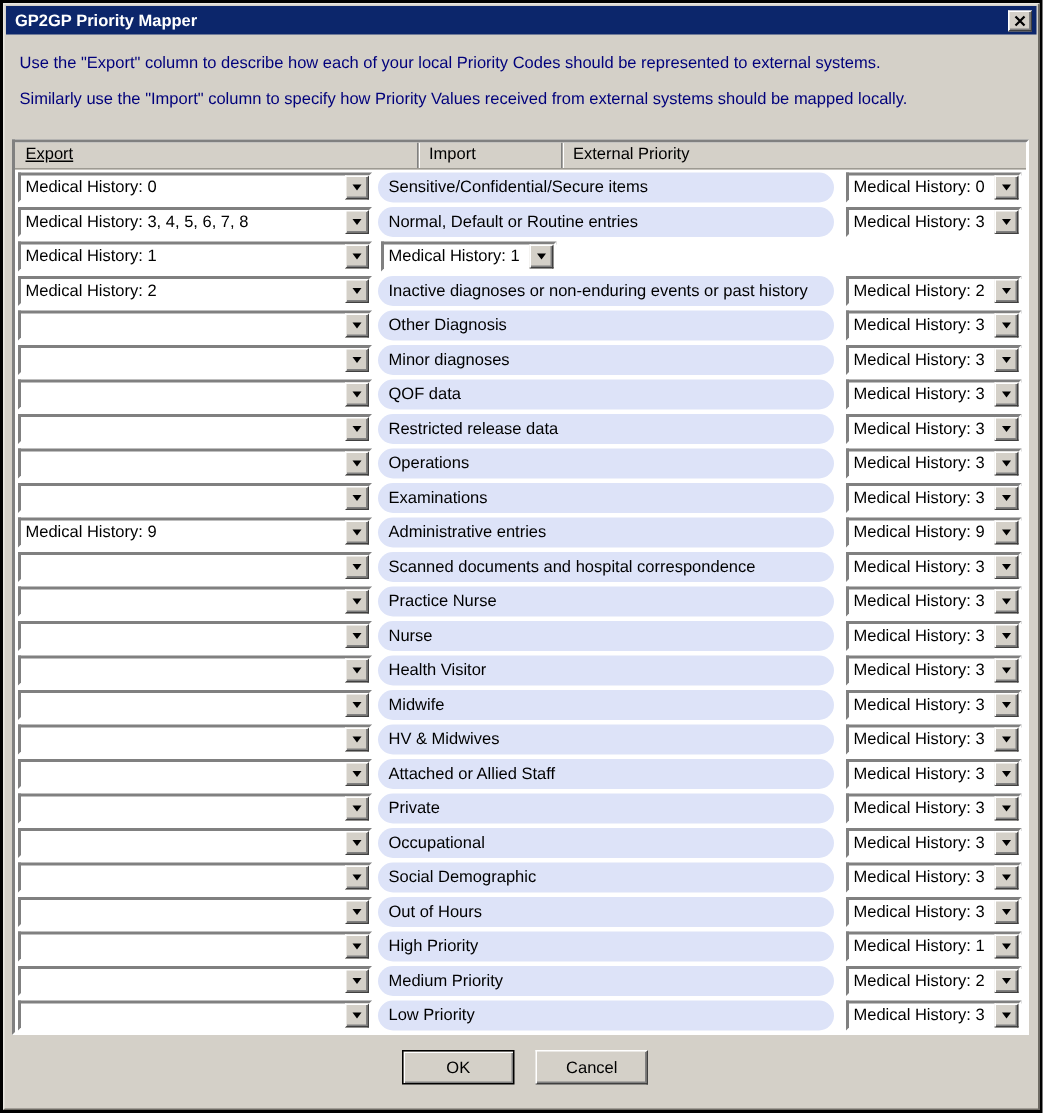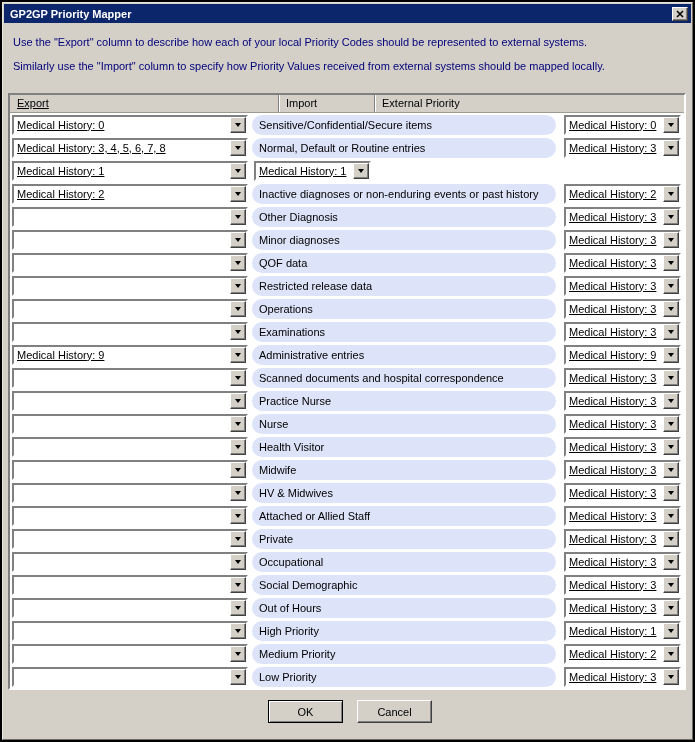--- a/index.html
+++ b/index.html
@@ -75,21 +75,21 @@
     position: relative; height: 20px;
     background: #FFFFFF;
     border: 2px solid; border-color: #808080 #FFFFFF #FFFFFF #808080;
     box-sizing: border-box;
   }
   .combo.c-export { width: 236px; }
   .combo.c-import { width: 117px; }
   .combo-text {
     display: block; font-size: 11px; line-height: 16px; color: #000;
     padding-left: 3px; margin-right: 17px;
-    white-space: nowrap; overflow: hidden; text-decoration: underline;
+    white-space: nowrap; overflow: hidden;
   }
   .combo-btn {
     position: absolute; top: 0; right: 0;
     width: 16px; height: 16px;
     background: #D4D0C8;
     border: 1px solid; border-color: #FFFFFF #404040 #404040 #FFFFFF;
     box-shadow: inset -1px -1px 0 #808080;
     box-sizing: border-box;
     display: flex; align-items: center; justify-content: center;
     padding: 0; cursor: default;

